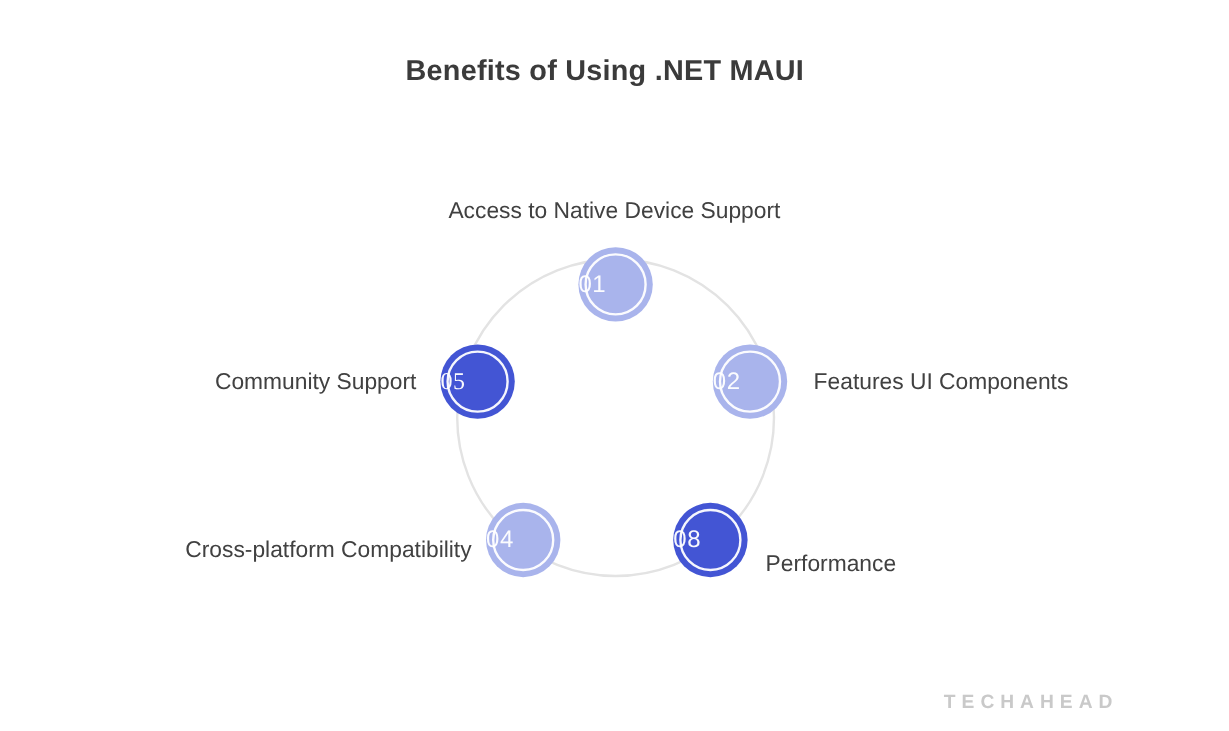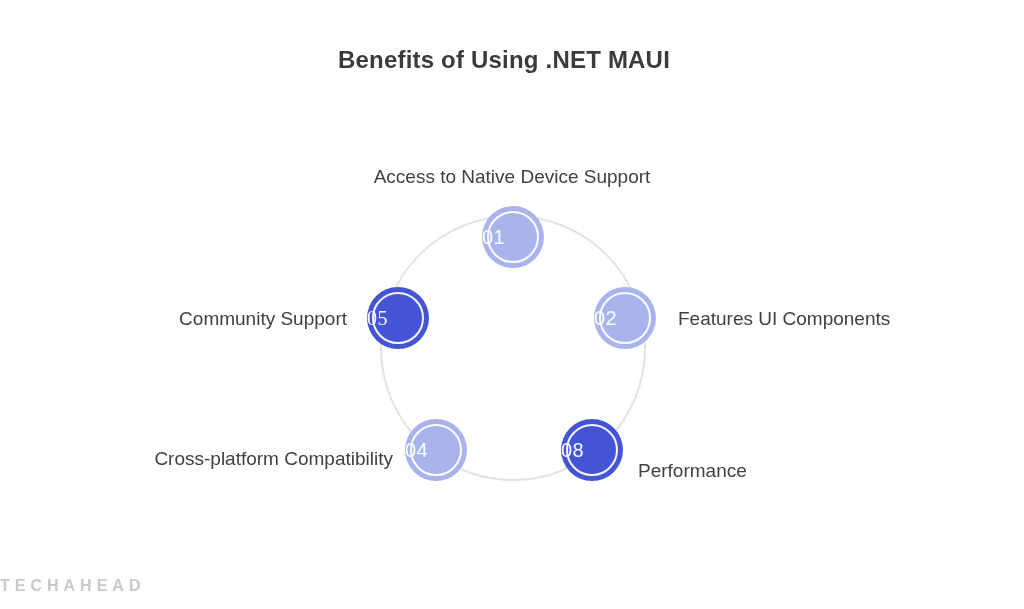--- a/index.html
+++ b/index.html
@@ -90,21 +90,21 @@
   .label-upper-right { left: 678px; top: 319px; transform: translateY(-50%); }
   .label-upper-left  { right: 677px; top: 319px; transform: translateY(-50%); text-align: right; }
   .label-lower-right { left: 638px; top: 459px; transform: translateY(-50%); margin-top: 12px; }
   .label-lower-left  { right: 631px; top: 459px; transform: translateY(-50%); text-align: right; }
 
   .brand {
     position: absolute;
     top: 577px;
     left: 0;
     width: 932px;
-    text-align: left;
+    text-align: right;
     font-size: 16px;
     font-weight: 700;
     letter-spacing: 5px;
     color: var(--brand-text, #c9c9c9);
   }
 </style>
 </head>
 <body>
 
 <div class="canvas">

